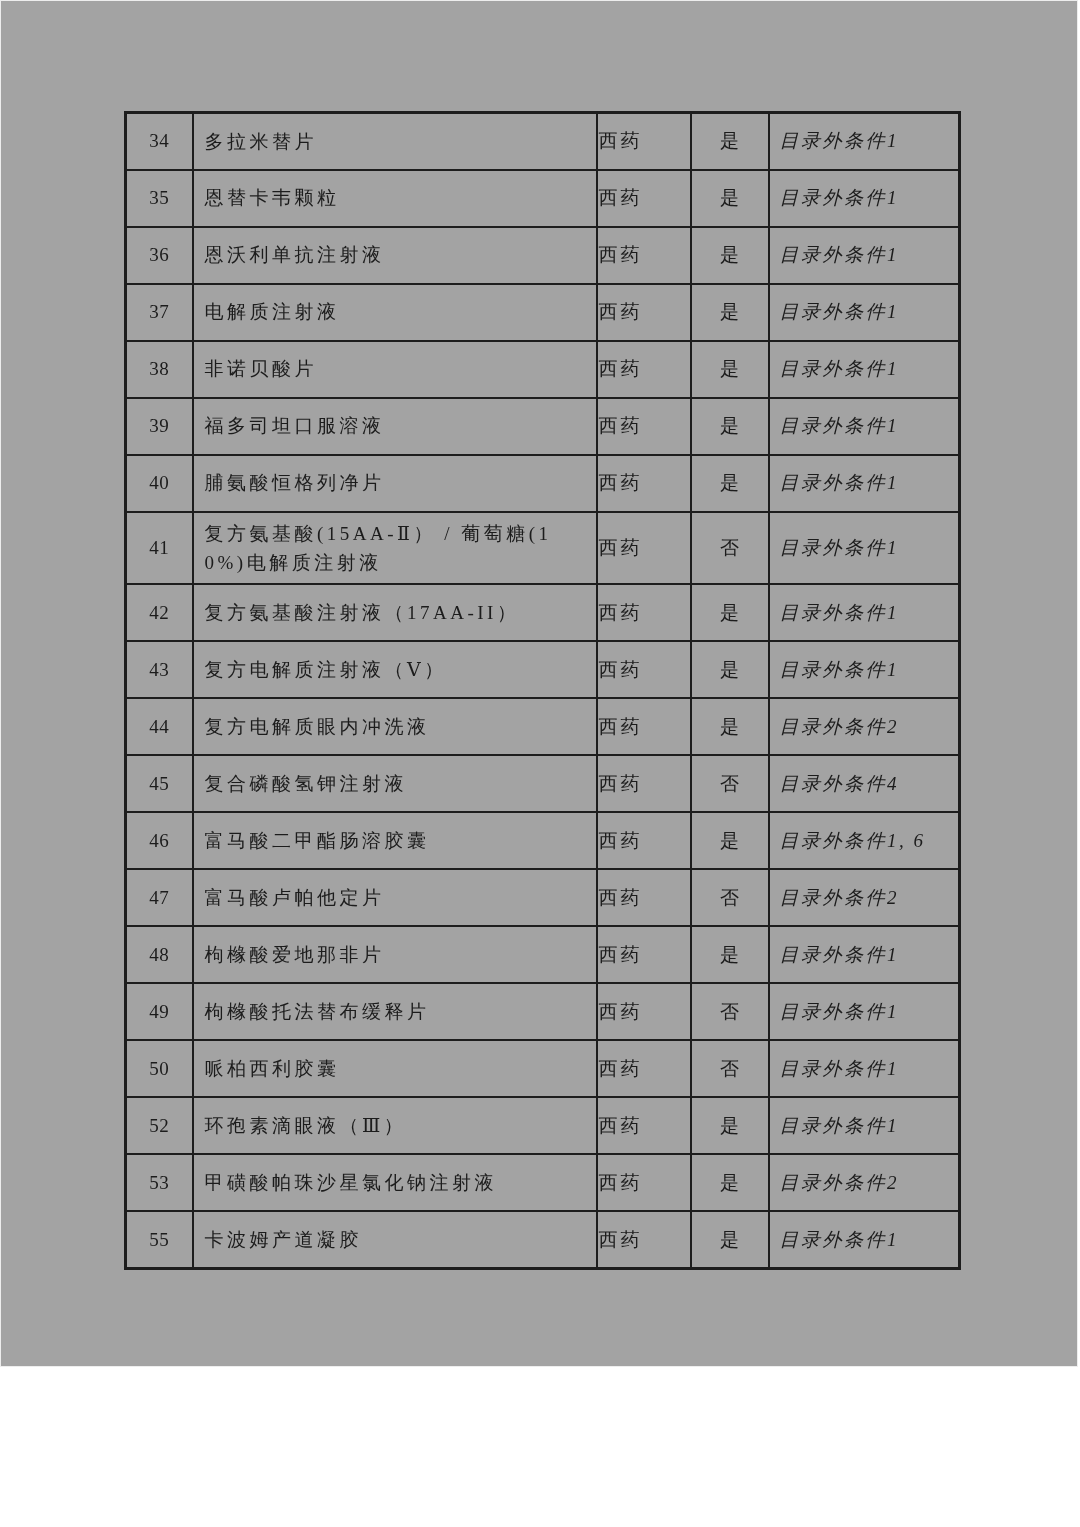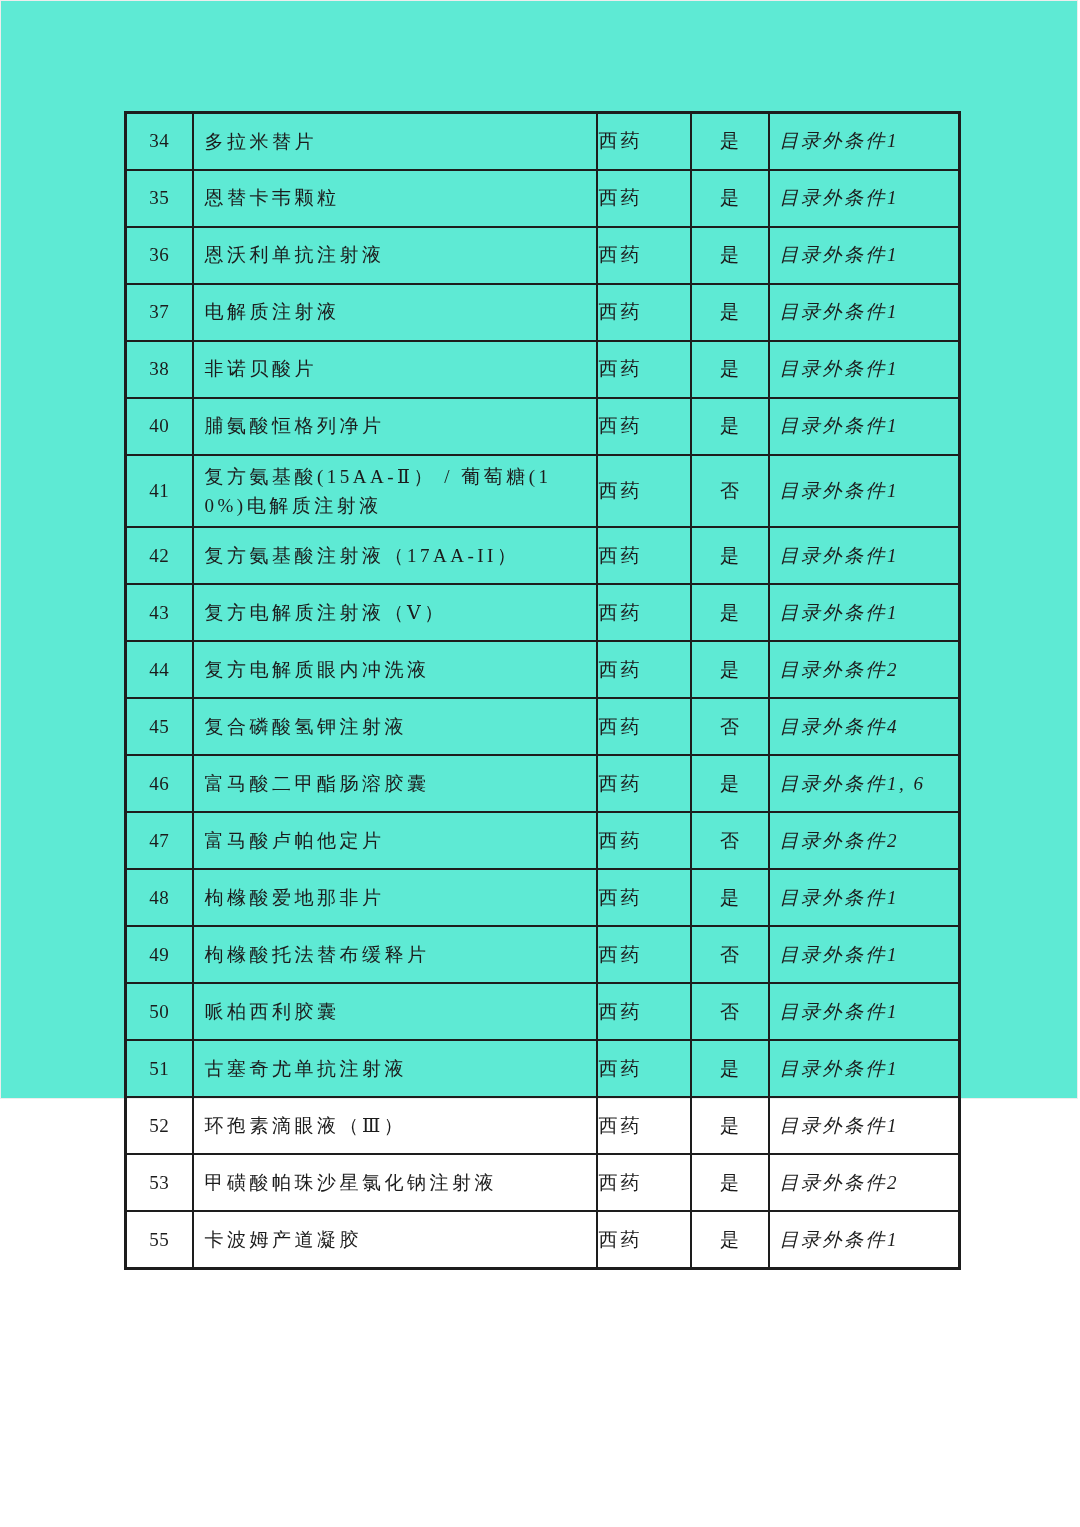--- a/index.html
+++ b/index.html
@@ -10,23 +10,23 @@
   body {
     width: 1080px;
     height: 1527px;
     font-family: "Liberation Serif", "DejaVu Serif", serif;
     color: #1c1c1c;
     overflow: hidden;
   }
   .page {
     position: relative;
     width: 1078px;
-    height: 1099px;
+    height: 1367px;
     border: 1px solid #ededed;
-    background: #5eead4;
+    background: #a3a3a3;
     box-sizing: border-box;
   }
   table.drug-table {
     position: absolute;
     left: 123px;
     top: 110px;
     width: 834px;
     border-collapse: collapse;
     table-layout: fixed;
     border: 3px solid #1d1d1d;
@@ -114,20 +114,27 @@
   </tr>
 
   <tr>
     <td class="c-idx">38</td>
     <td class="c-name">非诺贝酸片</td>
     <td class="c-cat">西药</td>
     <td class="c-flag">是</td>
     <td class="c-cond">目录外条件1</td>
   </tr>
 
+  <tr>
+    <td class="c-idx">39</td>
+    <td class="c-name">福多司坦口服溶液</td>
+    <td class="c-cat">西药</td>
+    <td class="c-flag">是</td>
+    <td class="c-cond">目录外条件1</td>
+  </tr>
 
   <tr>
     <td class="c-idx">40</td>
     <td class="c-name">脯氨酸恒格列净片</td>
     <td class="c-cat">西药</td>
     <td class="c-flag">是</td>
     <td class="c-cond">目录外条件1</td>
   </tr>
 
   <tr>
@@ -203,27 +210,20 @@
   </tr>
 
   <tr>
     <td class="c-idx">50</td>
     <td class="c-name">哌柏西利胶囊</td>
     <td class="c-cat">西药</td>
     <td class="c-flag">否</td>
     <td class="c-cond">目录外条件1</td>
   </tr>
 
-  <tr>
-    <td class="c-idx">51</td>
-    <td class="c-name">古塞奇尤单抗注射液</td>
-    <td class="c-cat">西药</td>
-    <td class="c-flag">是</td>
-    <td class="c-cond">目录外条件1</td>
-  </tr>
 
   <tr>
     <td class="c-idx">52</td>
     <td class="c-name">环孢素滴眼液（Ⅲ）</td>
     <td class="c-cat">西药</td>
     <td class="c-flag">是</td>
     <td class="c-cond">目录外条件1</td>
   </tr>
 
   <tr>

